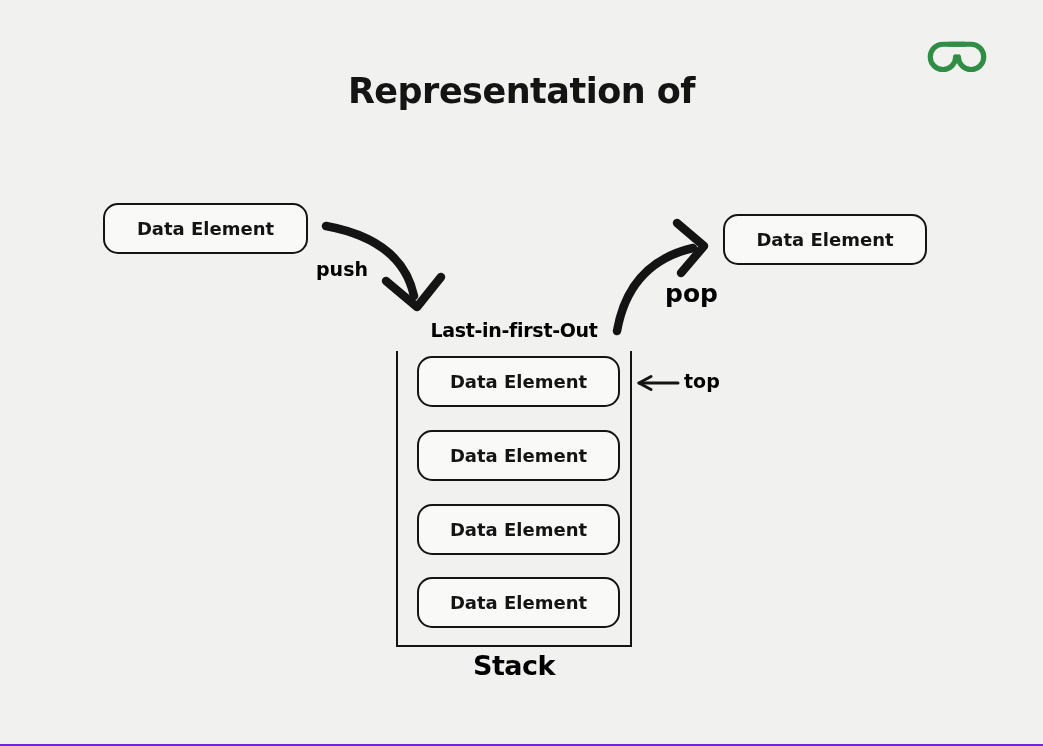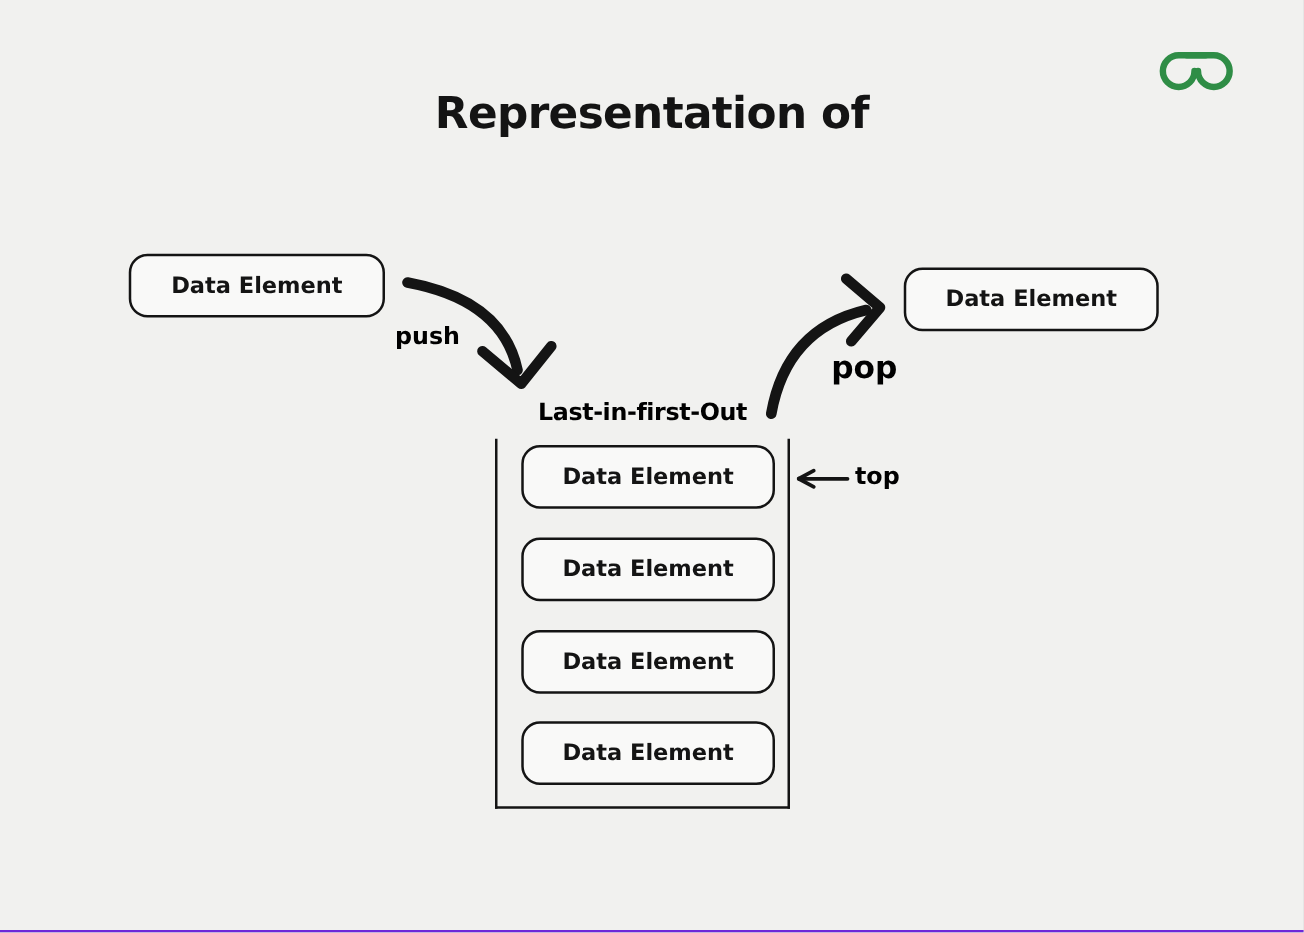--- a/index.html
+++ b/index.html
@@ -145,14 +145,15 @@
       <path d="M 678 383 L 641 383"></path>
       <path d="M 639 383 L 651 376.5"></path>
       <path d="M 639 383 L 651 389.5"></path>
     </g>
   </svg>
 
   <div class="lbl lbl-push">push</div>
   <div class="lbl lbl-pop">pop</div>
   <div class="lbl lbl-lifo">Last-in-first-Out</div>
   <div class="lbl lbl-top">top</div>
+  <div class="lbl lbl-stack">Stack</div>
 
 </div>
 
 </body></html>

